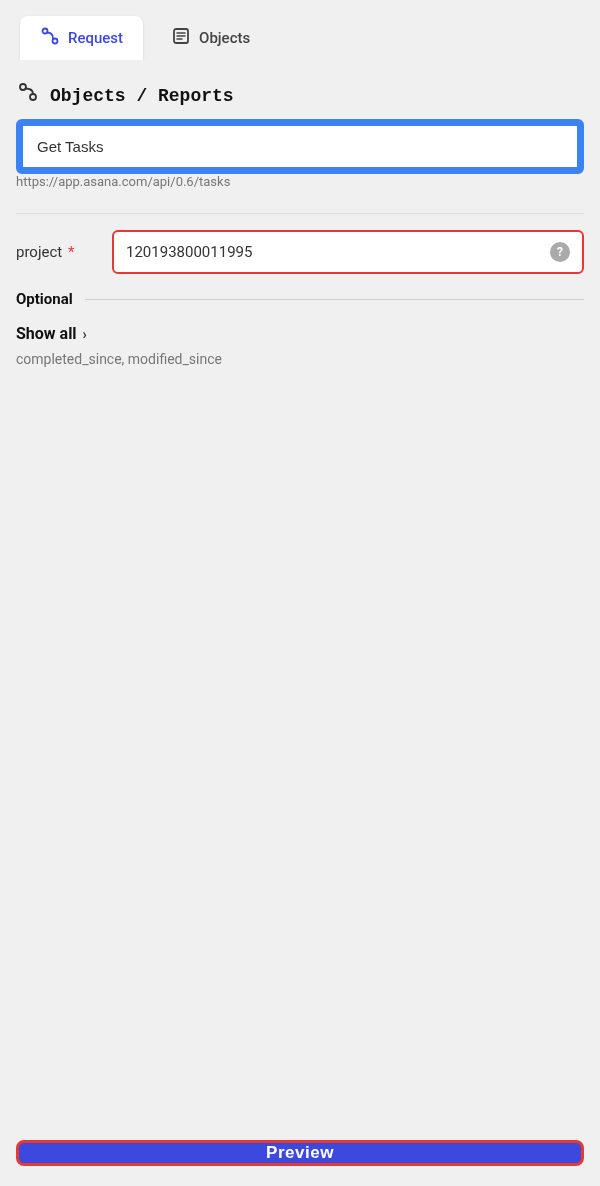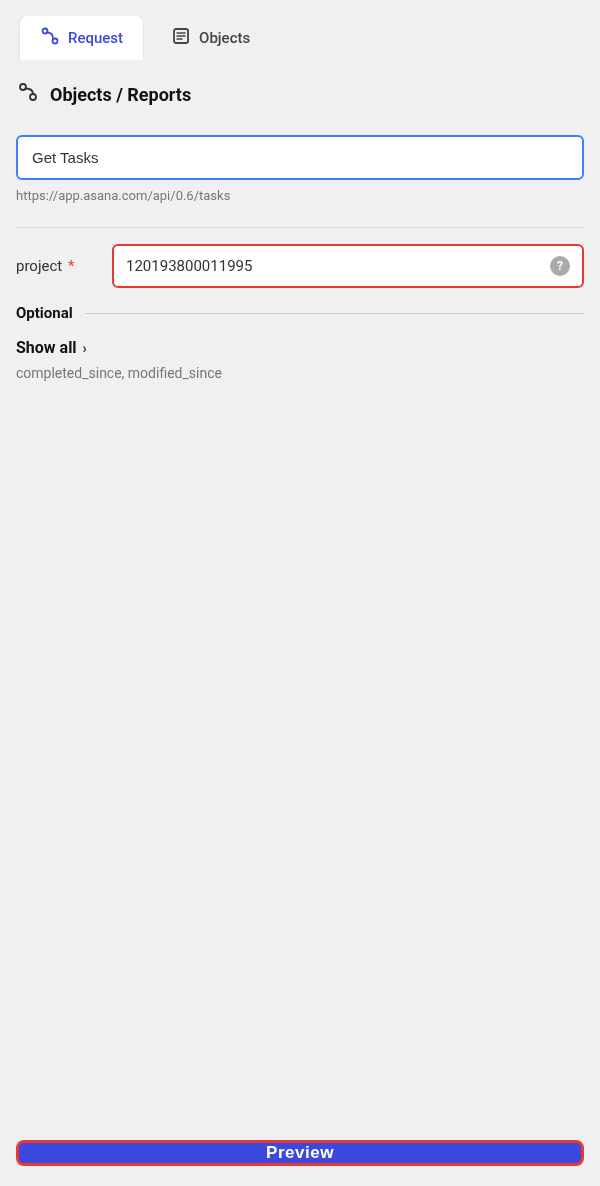--- a/index.html
+++ b/index.html
@@ -65,44 +65,44 @@
       flex: 1;
       display: flex;
       flex-direction: column;
     }
 
     
     .section-header {
       display: flex;
       align-items: center;
       gap: 10px;
-      margin-bottom: 26px;
+      margin-bottom: 8px;
+      font-family: Liberation Mono, monospace;
     }
 
     .section-icon {
       font-size: 22px;
       color: #333;
     }
 
     .section-title {
       font-size: 18px;
       font-weight: 700;
       color: #111;
     }
 
     
     .search-box {
       background: #ffffff;
-      border: 2px solid #3b82f6;
+      border: 7px solid #3b82f6;
       border-radius: 6px;
       padding: 12px 14px;
       font-size: 15px;
       color: #333;
       width: 100%;
-      margin-bottom: 8px;
     }
 
     .api-url {
       font-size: 13px;
       color: #777;
       margin-bottom: 8px;
     }
 
     .divider {
       height: 1px;

